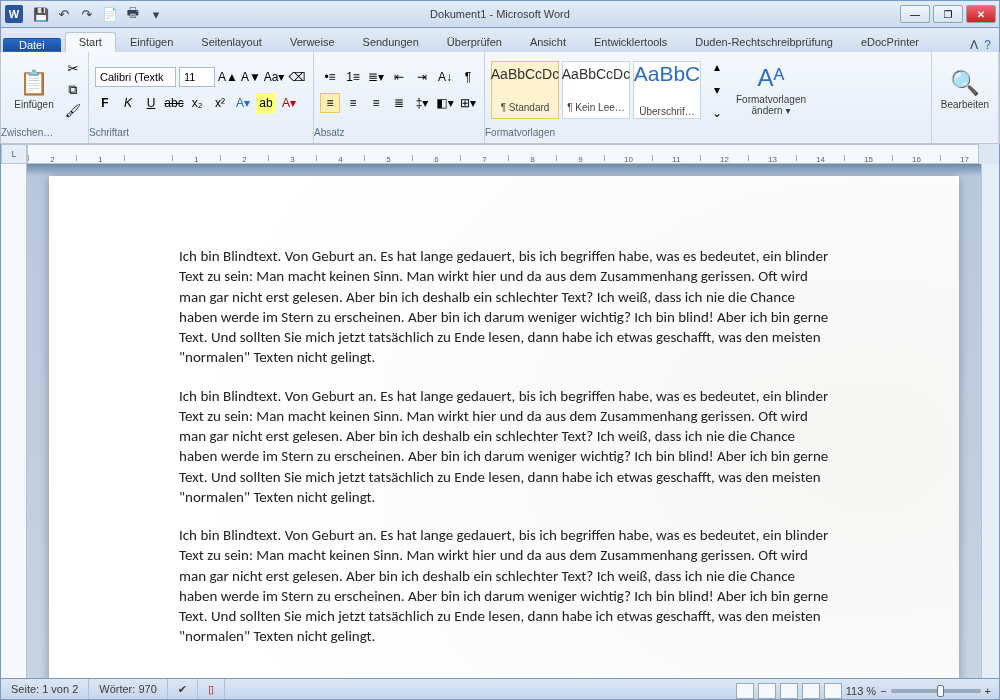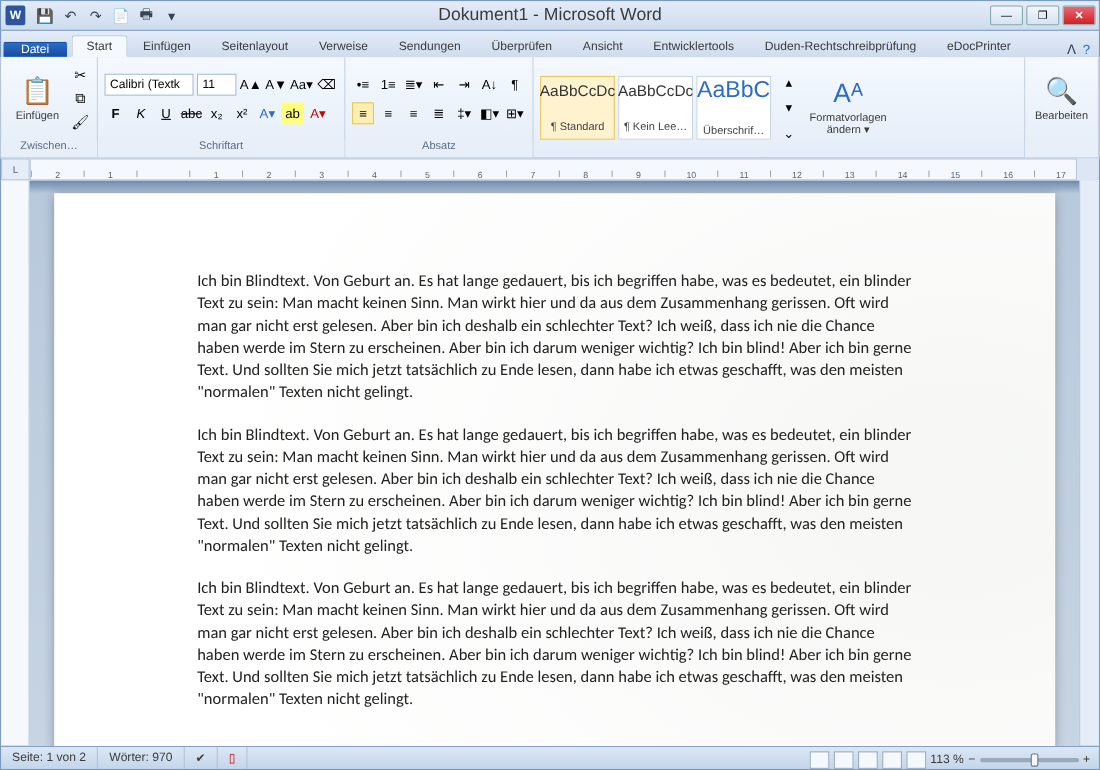--- a/index.html
+++ b/index.html
@@ -4,37 +4,37 @@
 <style>
 * { margin: 0; padding: 0; box-sizing: border-box; font-family: "Segoe UI", Tahoma, sans-serif; }
 body { background: #dce6f4; width: 1000px; height: 700px; overflow: hidden; display: flex; flex-direction: column; }
 
 
 .titlebar { height: 28px; background: linear-gradient(#e4ecf7, #cddcef); display: flex; align-items: center; border: 1px solid #7a9ac0; position: relative; }
 .titlebar-left { display: flex; align-items: center; gap: 4px; padding-left: 4px; }
 .word-icon { width: 18px; height: 18px; background: #2b579a; color: #fff; display: flex; align-items: center; justify-content: center; font-weight: bold; font-size: 11px; border-radius: 2px; }
 .qat { display: flex; gap: 3px; margin-left: 4px; }
 .qat-btn { width: 20px; height: 18px; display: flex; align-items: center; justify-content: center; font-size: 13px; color: #345; cursor: pointer; }
-.titlebar-title { position: absolute; left: 50%; transform: translateX(-50%); font-size: 16px; color: #3b3b3b; }
+.titlebar-title { position: absolute; left: 50%; transform: translateX(-50%); font-size: 11px; color: #3b3b3b; }
 .win-controls { margin-left: auto; display: flex; }
 .win-btn { width: 30px; height: 18px; margin-right: 3px; border: 1px solid #8aa; background: linear-gradient(#f2f6fb,#d5e4f2); display: flex; align-items: center; justify-content: center; font-size: 10px; border-radius: 2px; }
 .win-btn.close { background: linear-gradient(#e67,#c22); color: #fff; font-weight: bold; }
 
 
 .tabs-row { height: 24px; background: linear-gradient(#e4ecf7,#cddcef); display: flex; align-items: flex-end; padding-left: 2px; border-left: 1px solid #7a9ac0; border-right: 1px solid #7a9ac0; }
 .tab { padding: 3px 13px; font-size: 11px; color: #3b3b3b; cursor: pointer; border: 1px solid transparent; }
 .tab.file { background: linear-gradient(#2a6cc7,#1a4d9d); color: #fff; border-radius: 2px 2px 0 0; margin-right: 4px; padding: 0 15px; }
 .tab.active { background: #f5f9fe; border: 1px solid #b7c5d7; border-bottom: 1px solid #f5f9fe; border-radius: 3px 3px 0 0; }
 .tabs-right { margin-left: auto; display: flex; align-items: center; gap: 6px; padding-right: 8px; font-size: 12px; color: #345; }
 
 
 .ribbon { height: 92px; background: linear-gradient(#f5f9fe,#e4edf8); border: 1px solid #b7c5d7; border-top: none; display: flex; }
 .group { border-right: 1px solid #c5d3e4; display: flex; flex-direction: column; height: 100%; }
 .group-body { flex: 1; display: flex; align-items: center; padding: 3px 6px; gap: 3px; }
-.group-label { height: 16px; font-size: 10px; color: #5a6d85; text-align: center; background: #e8eff8; }
+.group-label { height: 16px; font-size: 10px; color: #5a6d85; text-align: left; background: #e8eff8; }
 
 .big-btn { display: flex; flex-direction: column; align-items: center; justify-content: center; width: 54px; height: 66px; gap: 2px; cursor: pointer; }
 .big-btn .ico { font-size: 24px; }
 .big-btn .lbl { font-size: 10px; color: #3b3b3b; text-align: center; line-height: 11px; }
 
 .col { display: flex; flex-direction: column; gap: 3px; }
 .row { display: flex; align-items: center; gap: 3px; }
 .small-ico { width: 18px; height: 18px; display: flex; align-items: center; justify-content: center; font-size: 13px; cursor: pointer; }
 
 .combo { border: 1px solid #abc; background: #fff; height: 20px; font-size: 11px; display: flex; align-items: center; padding: 0 4px; }
@@ -208,20 +208,21 @@
       <div class="col" style="margin-left:3px;">
         <div class="btn-sm">▴</div>
         <div class="btn-sm">▾</div>
         <div class="btn-sm">⌄</div>
       </div>
       <div class="big-btn" style="width:82px;">
         <span class="ico" style="color:#2a6cc7;">Aᴬ</span>
         <span class="lbl">Formatvorlagen ändern ▾</span>
       </div>
     </div>
+    <div class="group-label">Formatvorlagen</div>
   </div>
 
   <div class="group">
     <div class="group-body">
       <div class="big-btn">
         <span class="ico">🔍</span>
         <span class="lbl">Bearbeiten</span>
       </div>
     </div>
     <div class="group-label"></div>

